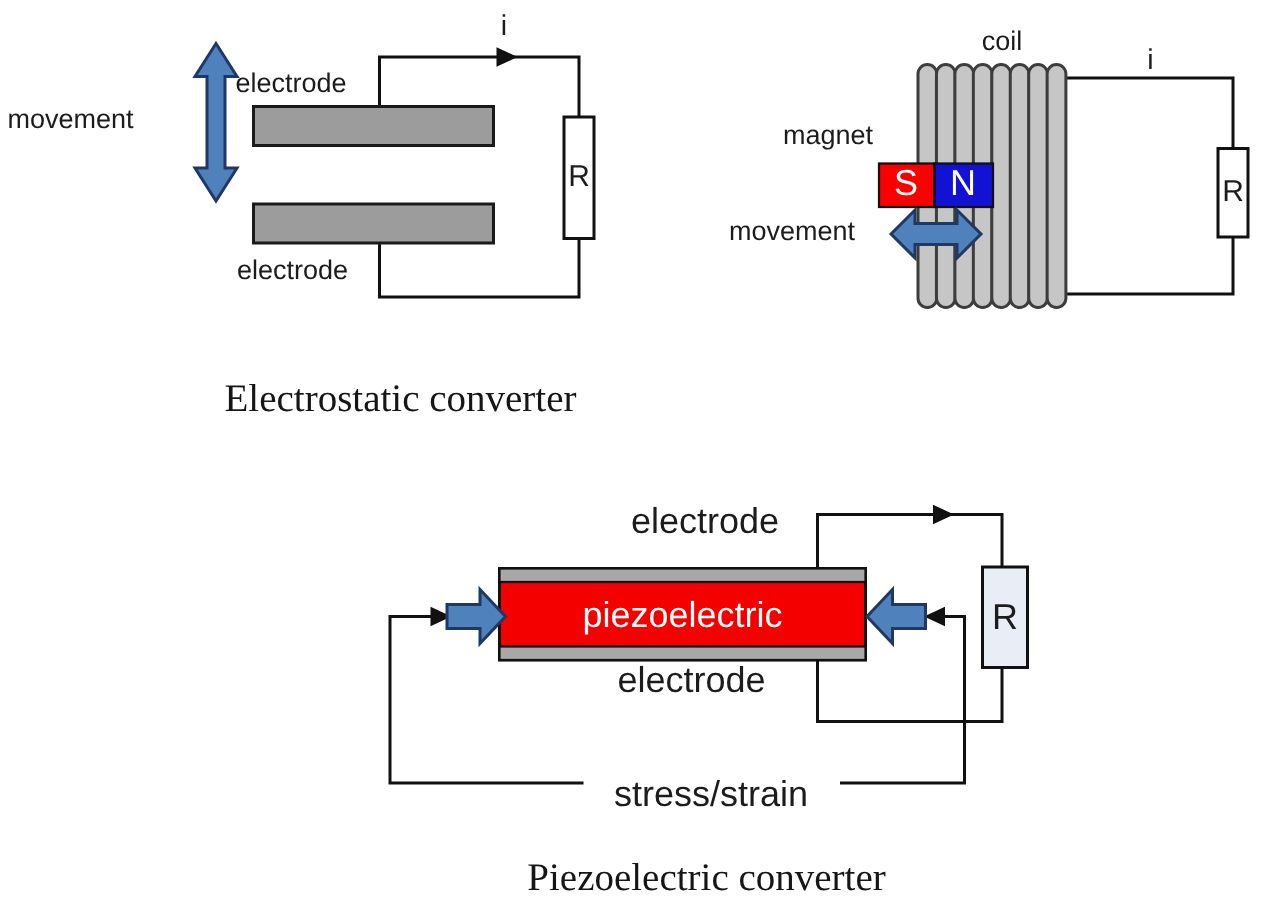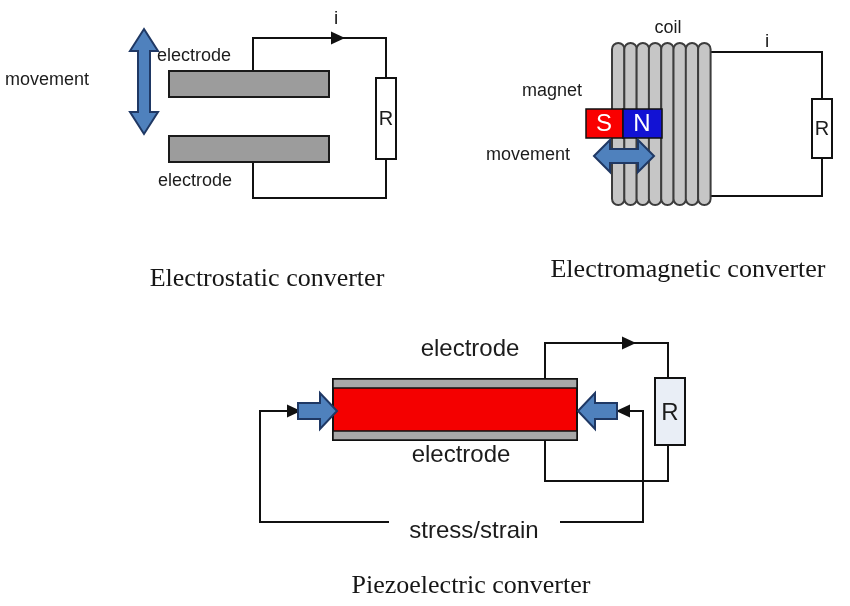--- a/index.html
+++ b/index.html
@@ -90,30 +90,30 @@
       <polygon class="blue-arrow" points="337,411 320,393 320,403 298,403 298,419 320,419 320,429"></polygon>
       <polygon class="blue-arrow" points="578,411 595,393 595,403 617,403 617,419 595,419 595,429"></polygon>
     </g>
   </svg>
 
   <div class="label" style="left:5px; top:70px;">movement</div>
   <div class="label" style="left:157px; top:46px;">electrode</div>
   <div class="label" style="left:158px; top:171px;">electrode</div>
   <div class="label sm centered" style="left:336px; top:8px;">i</div>
   <div class="label rlab centered" style="left:386px; top:107px;">R</div>
-  <div class="label title centered" style="left:267px; top:252px;margin-top:12px;">Electrostatic converter</div>
+  <div class="label title centered" style="left:267px; top:252px;">Electrostatic converter</div>
 
   <div class="label centered" style="left:668px; top:18px;">coil</div>
   <div class="label" style="left:522px; top:81px;text-align:center;">magnet</div>
   <div class="label big white centered" style="left:604px; top:110px;">S</div>
   <div class="label big white centered" style="left:642px; top:110px;">N</div>
   <div class="label" style="left:486px; top:145px;">movement</div>
   <div class="label sm centered" style="left:767px; top:31px;">i</div>
   <div class="label rlab centered" style="left:822px; top:117px;">R</div>
-  <div class="label title centered" style="left:688px; top:255px;">Electromagnetic converter</div>
 
   <div class="label big centered" style="left:470px; top:335px;">electrode</div>
+  <div class="label big white centered" style="left:455px; top:398px;">piezoelectric</div>
   <div class="label big centered" style="left:461px; top:441px;">electrode</div>
   <div class="label big centered" style="left:670px; top:399px;">R</div>
   <div class="label big centered" style="left:474px; top:517px;">stress/strain</div>
   <div class="label title centered" style="left:471px; top:571px;">Piezoelectric converter</div>
 
 </div>
 
 </body></html>

